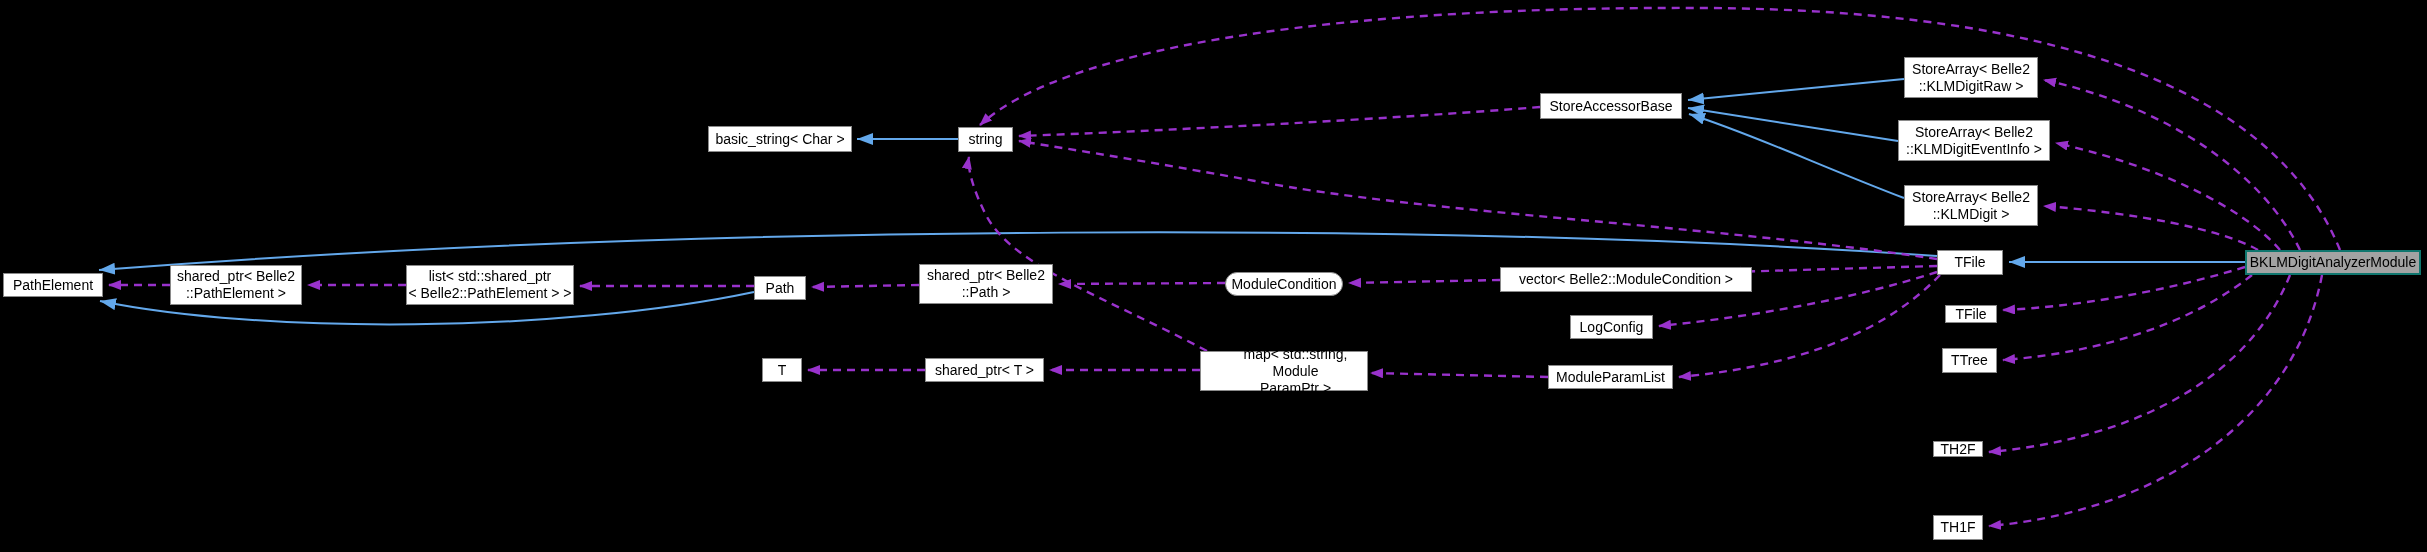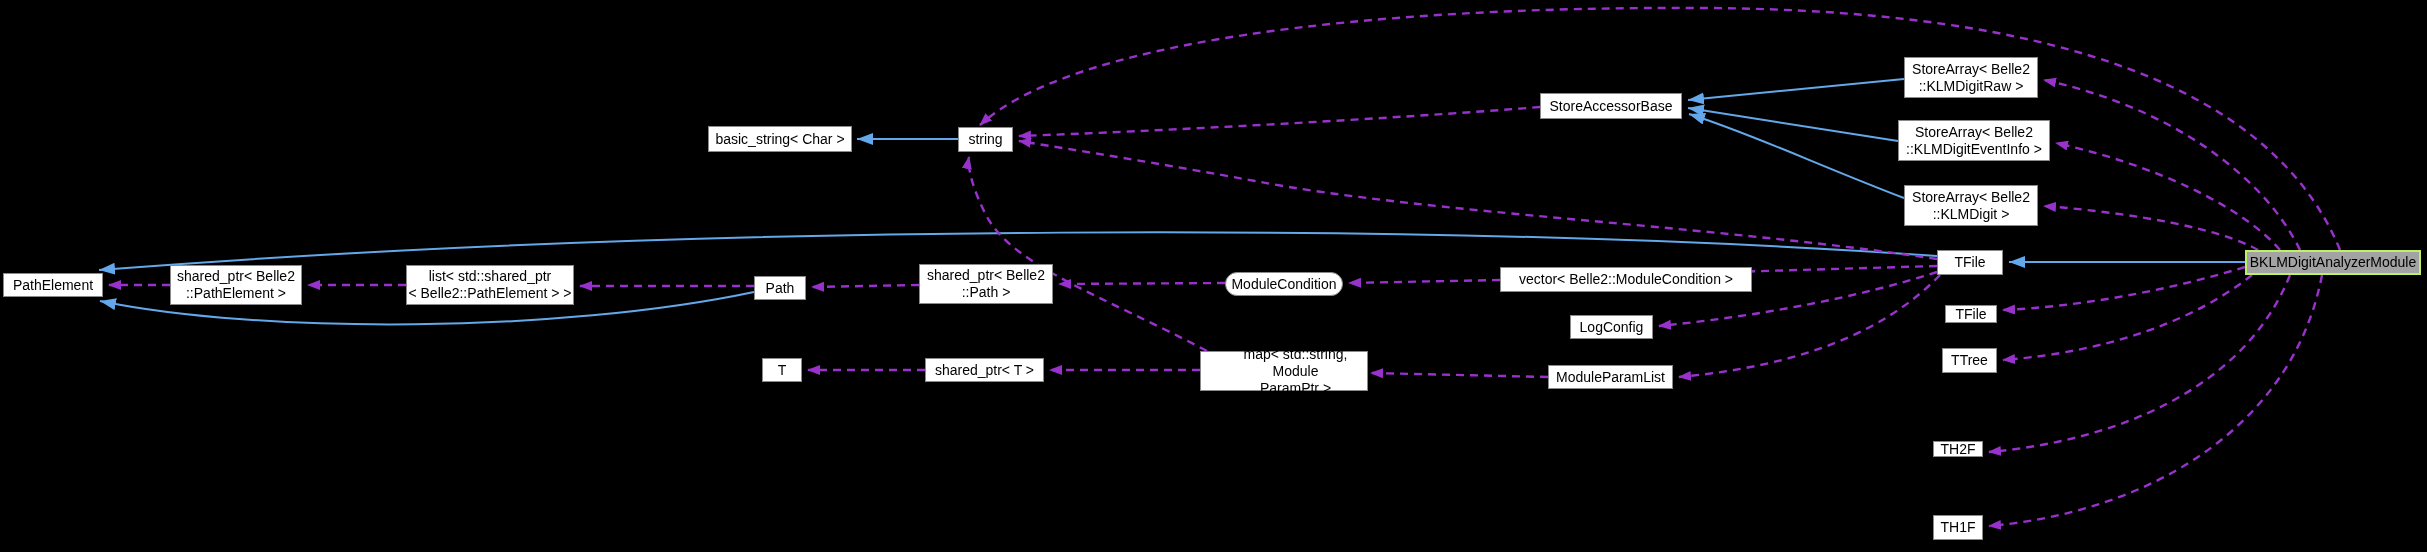--- a/index.html
+++ b/index.html
@@ -22,21 +22,21 @@
     border: 1.5px solid #8a8a8a;
     color: #000000;
     font-size: 14px; line-height: 17px;
     display: flex; align-items: center; justify-content: center;
     text-align: center;
     white-space: pre-line;
     cursor: pointer;
   }
   .node.selected {
     background: #a3a3a3;
-    border: 2px solid #bef264;
+    border: 2px solid #0f766e;
     cursor: default;
   }
 </style>
 </head>
 <body>
 
 <div id="diagram">
   <svg id="edges" width="2427" height="552" viewBox="0 0 2427 552">
     <defs>
       <marker id="arrow-inh" markerUnits="userSpaceOnUse" markerWidth="17" markerHeight="13" refX="16" refY="6" orient="auto">

